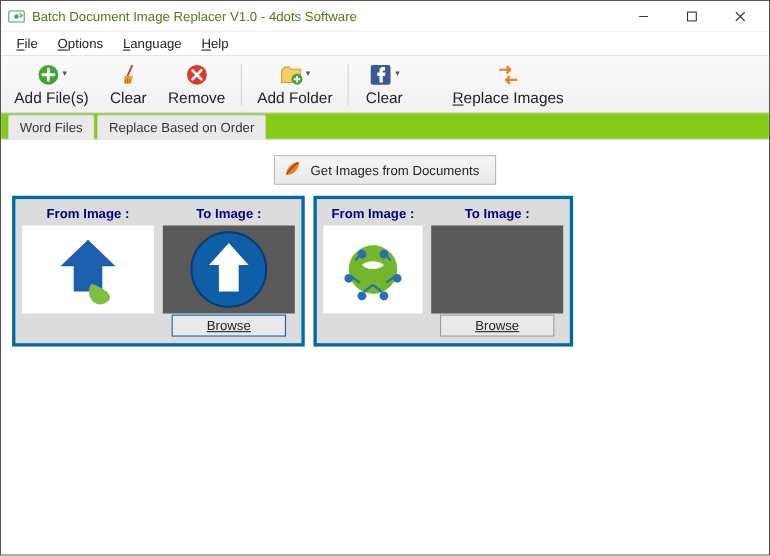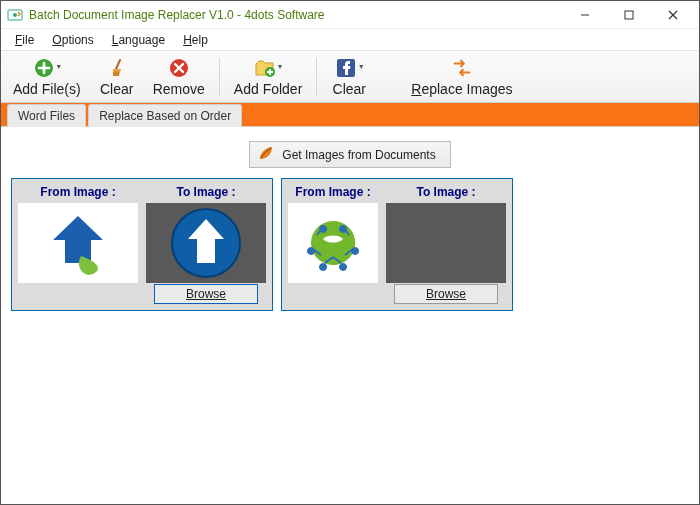--- a/index.html
+++ b/index.html
@@ -47,21 +47,21 @@
     border-radius:3px;
   }
   .tbtn .ticon { width:22px; height:22px; display:flex; align-items:center; justify-content:center; }
   .tbtn .tlabel { font-size:14px; margin-top:2px; color:#222; white-space:nowrap; }
   .tb-sep { width:1px; height:38px; background:#d6d6d6; margin:0 4px;}
   .tb-gap { width:24px; }
   .drop-arrow { font-size:8px; color:#555; margin-left:2px; position:relative; top:-1px;}
   .tbtn-row { display:flex; align-items:center; }
   
   .tabstrip {
-    height:24px; background:#f97316;
+    height:24px; background:#84cc16;
     display:flex; align-items:flex-start;
     padding:0 6px;
     border-bottom:1px solid #d0d0d0;
   }
   .tab {
     padding:4px 10px 4px 10px;
     font-size:12px;
     color:#333;
     background:#eaeaea;
     border:1px solid #d0d0d0;
@@ -83,21 +83,21 @@
   .getimg-btn {
     display:flex; align-items:center; gap:8px;
     background:linear-gradient(#f6f6f6,#e9e9e9);
     border:1px solid #b9b9b9;
     padding:3px 14px 3px 8px;
     font-size:12px;
   }
   .pairs { display:flex; gap:8px; }
   .pair {
     background:#dcdcdc;
-    border:1px solid #0369a1;
+    border:3px solid #0369a1;
     padding:6px;
     display:flex; gap:8px;
   }
   .cell { display:flex; flex-direction:column; align-items:center; }
   .cell-title { font-weight:bold; color:#000080; font-size:12px; margin-bottom:4px;}
   .thumb {
     width:120px; height:80px;
     background:#fff;
     display:flex; align-items:center; justify-content:center;
     position:relative;

